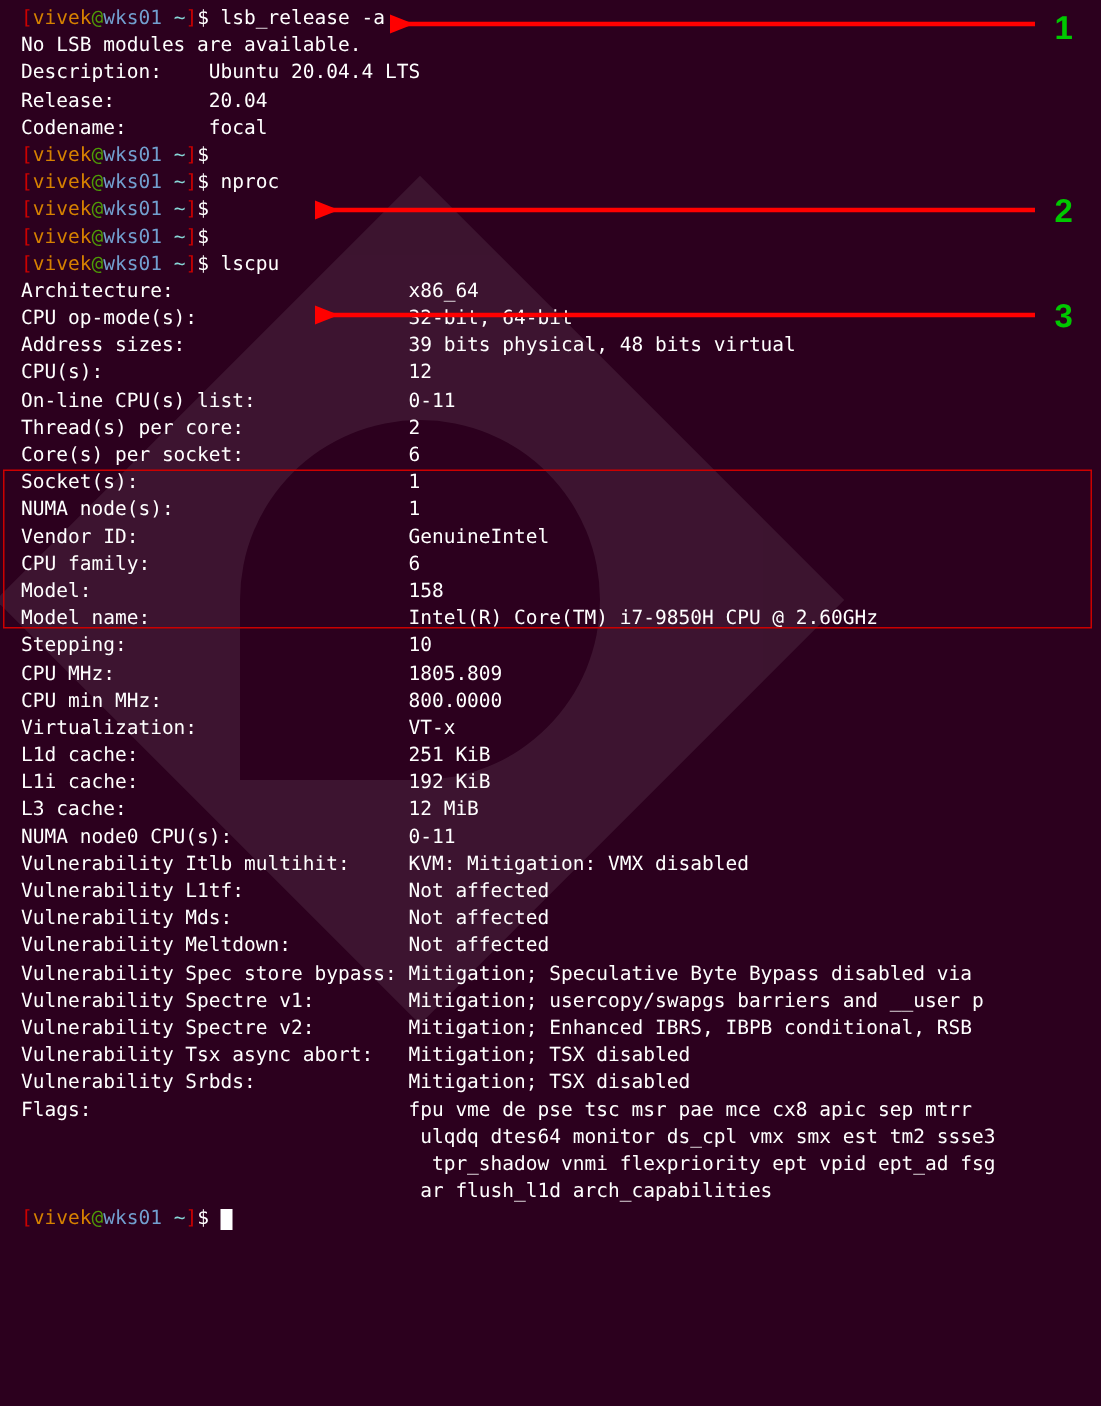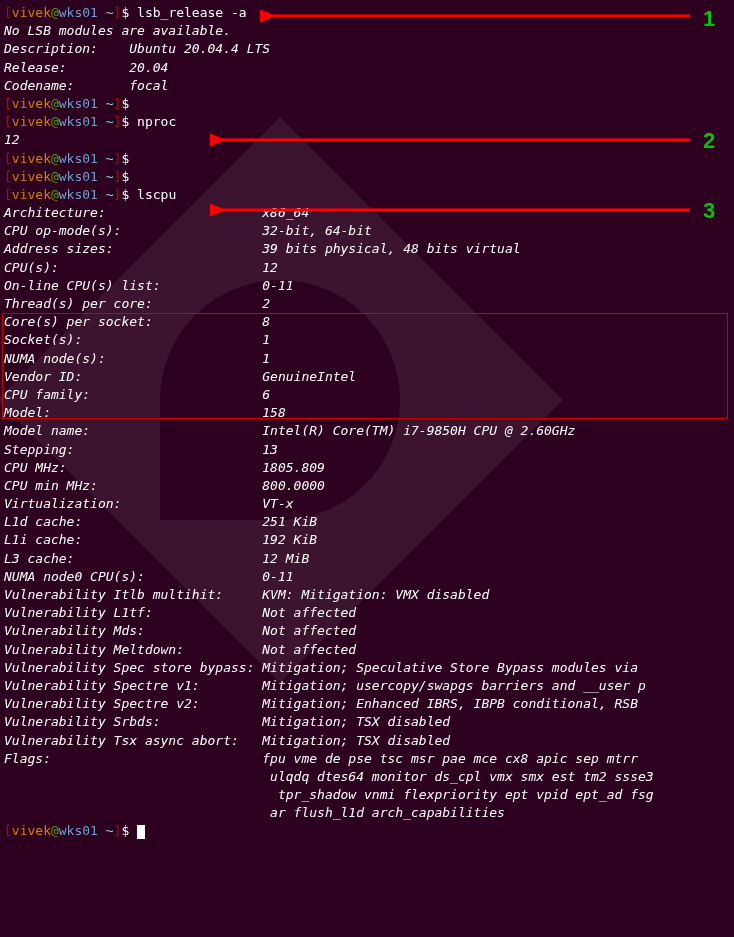--- a/index.html
+++ b/index.html
@@ -30,30 +30,30 @@
       content: '';
       position: absolute;
       width: 60%;
       height: 60%;
       top: 20%;
       left: 20%;
       background: #2c001e;
       border-radius: 50% 50% 50% 0;
       transform: rotate(-45deg);
     }
-    .content { position: relative; z-index: 1; }
+    .content { position: relative; z-index: 1; margin-left: 10px; }
     .prompt-open { color: #cc0000; }
     .prompt-user { color: #d68100; }
     .prompt-at { color: #4e9a06; }
     .prompt-host { color: #729fcf; }
     .prompt-path { color: #87d7d7; }
     .prompt-close { color: #cc0000; }
     .dollar { color: #ffffff; }
     .cmd { color: #ffffff; }
-    .output { color: #ffffff; white-space: pre; font-style: italic; }
+    .output { color: #ffffff; white-space: pre; }
     .line { white-space: pre; }
     .arrow { position: absolute; z-index: 2; }
     .arrow svg { display: block; }
     .num-label {
       position: absolute;
       color: #00c800;
       font-weight: bold;
       font-size: 22px;
       z-index: 3;
       font-family: Arial, sans-serif;
@@ -79,56 +79,55 @@
 <div class="watermark"></div>
 
 <div class="content">
 <div class="line"><span class="prompt-open">[</span><span class="prompt-user">vivek</span><span class="prompt-at">@</span><span class="prompt-host">wks01</span><span class="prompt-path"> ~</span><span class="prompt-close">]</span><span class="dollar">$ </span><span class="cmd">lsb_release -a</span></div>
 <div class="output">No LSB modules are available.</div>
 <div class="output">Description:    Ubuntu 20.04.4 LTS</div>
 <div class="output">Release:        20.04</div>
 <div class="output">Codename:       focal</div>
 <div class="line"><span class="prompt-open">[</span><span class="prompt-user">vivek</span><span class="prompt-at">@</span><span class="prompt-host">wks01</span><span class="prompt-path"> ~</span><span class="prompt-close">]</span><span class="dollar">$ </span></div>
 <div class="line"><span class="prompt-open">[</span><span class="prompt-user">vivek</span><span class="prompt-at">@</span><span class="prompt-host">wks01</span><span class="prompt-path"> ~</span><span class="prompt-close">]</span><span class="dollar">$ </span><span class="cmd">nproc</span></div>
-<div class="output">12</div>
 <div class="line"><span class="prompt-open">[</span><span class="prompt-user">vivek</span><span class="prompt-at">@</span><span class="prompt-host">wks01</span><span class="prompt-path"> ~</span><span class="prompt-close">]</span><span class="dollar">$ </span></div>
 <div class="line"><span class="prompt-open">[</span><span class="prompt-user">vivek</span><span class="prompt-at">@</span><span class="prompt-host">wks01</span><span class="prompt-path"> ~</span><span class="prompt-close">]</span><span class="dollar">$ </span></div>
 <div class="line"><span class="prompt-open">[</span><span class="prompt-user">vivek</span><span class="prompt-at">@</span><span class="prompt-host">wks01</span><span class="prompt-path"> ~</span><span class="prompt-close">]</span><span class="dollar">$ </span><span class="cmd">lscpu</span></div>
 
 <div id="lscpu-block">
       <div class="kv-line output">Architecture:                    x86_64</div>
       <div class="kv-line output">CPU op-mode(s):                  32-bit, 64-bit</div>
       <div class="kv-line output">Address sizes:                   39 bits physical, 48 bits virtual</div>
       <div class="kv-line output">CPU(s):                          12</div>
       <div class="kv-line output">On-line CPU(s) list:             0-11</div>
       <div class="kv-line output">Thread(s) per core:              2</div>
-      <div class="kv-line output">Core(s) per socket:              8</div>
+      <div class="kv-line output">Core(s) per socket:              6</div>
       <div class="kv-line output">Socket(s):                       1</div>
       <div class="kv-line output">NUMA node(s):                    1</div>
       <div class="kv-line output">Vendor ID:                       GenuineIntel</div>
       <div class="kv-line output">CPU family:                      6</div>
       <div class="kv-line output">Model:                           158</div>
       <div class="kv-line output">Model name:                      Intel(R) Core(TM) i7-9850H CPU @ 2.60GHz</div>
-      <div class="kv-line output">Stepping:                        13</div>
+      <div class="kv-line output">Stepping:                        10</div>
       <div class="kv-line output">CPU MHz:                         1805.809</div>
       <div class="kv-line output">CPU min MHz:                     800.0000</div>
       <div class="kv-line output">Virtualization:                  VT-x</div>
       <div class="kv-line output">L1d cache:                       251 KiB</div>
       <div class="kv-line output">L1i cache:                       192 KiB</div>
       <div class="kv-line output">L3 cache:                        12 MiB</div>
       <div class="kv-line output">NUMA node0 CPU(s):               0-11</div>
       <div class="kv-line output">Vulnerability Itlb multihit:     KVM: Mitigation: VMX disabled</div>
       <div class="kv-line output">Vulnerability L1tf:              Not affected</div>
       <div class="kv-line output">Vulnerability Mds:               Not affected</div>
       <div class="kv-line output">Vulnerability Meltdown:          Not affected</div>
-      <div class="kv-line output">Vulnerability Spec store bypass: Mitigation; Speculative Store Bypass modules via</div>
+      <div class="kv-line output">Vulnerability Spec store bypass: Mitigation; Speculative Byte Bypass disabled via</div>
       <div class="kv-line output">Vulnerability Spectre v1:        Mitigation; usercopy/swapgs barriers and __user p</div>
       <div class="kv-line output">Vulnerability Spectre v2:        Mitigation; Enhanced IBRS, IBPB conditional, RSB </div>
+      <div class="kv-line output">Vulnerability Tsx async abort:   Mitigation; TSX disabled</div>
       <div class="kv-line output">Vulnerability Srbds:             Mitigation; TSX disabled</div>
-      <div class="kv-line output">Vulnerability Tsx async abort:   Mitigation; TSX disabled</div>
       <div class="kv-line output">Flags:                           fpu vme de pse tsc msr pae mce cx8 apic sep mtrr </div>
       <div class="kv-line output">                                  ulqdq dtes64 monitor ds_cpl vmx smx est tm2 ssse3</div>
       <div class="kv-line output">                                   tpr_shadow vnmi flexpriority ept vpid ept_ad fsg</div>
       <div class="kv-line output">                                  ar flush_l1d arch_capabilities</div>
     </div>
 
 <div class="line"><span class="prompt-open">[</span><span class="prompt-user">vivek</span><span class="prompt-at">@</span><span class="prompt-host">wks01</span><span class="prompt-path"> ~</span><span class="prompt-close">]</span><span class="dollar">$ </span><span class="cursor"></span></div>
 </div>
 
 <div class="arrow" style="top:6px;left:260px;">

